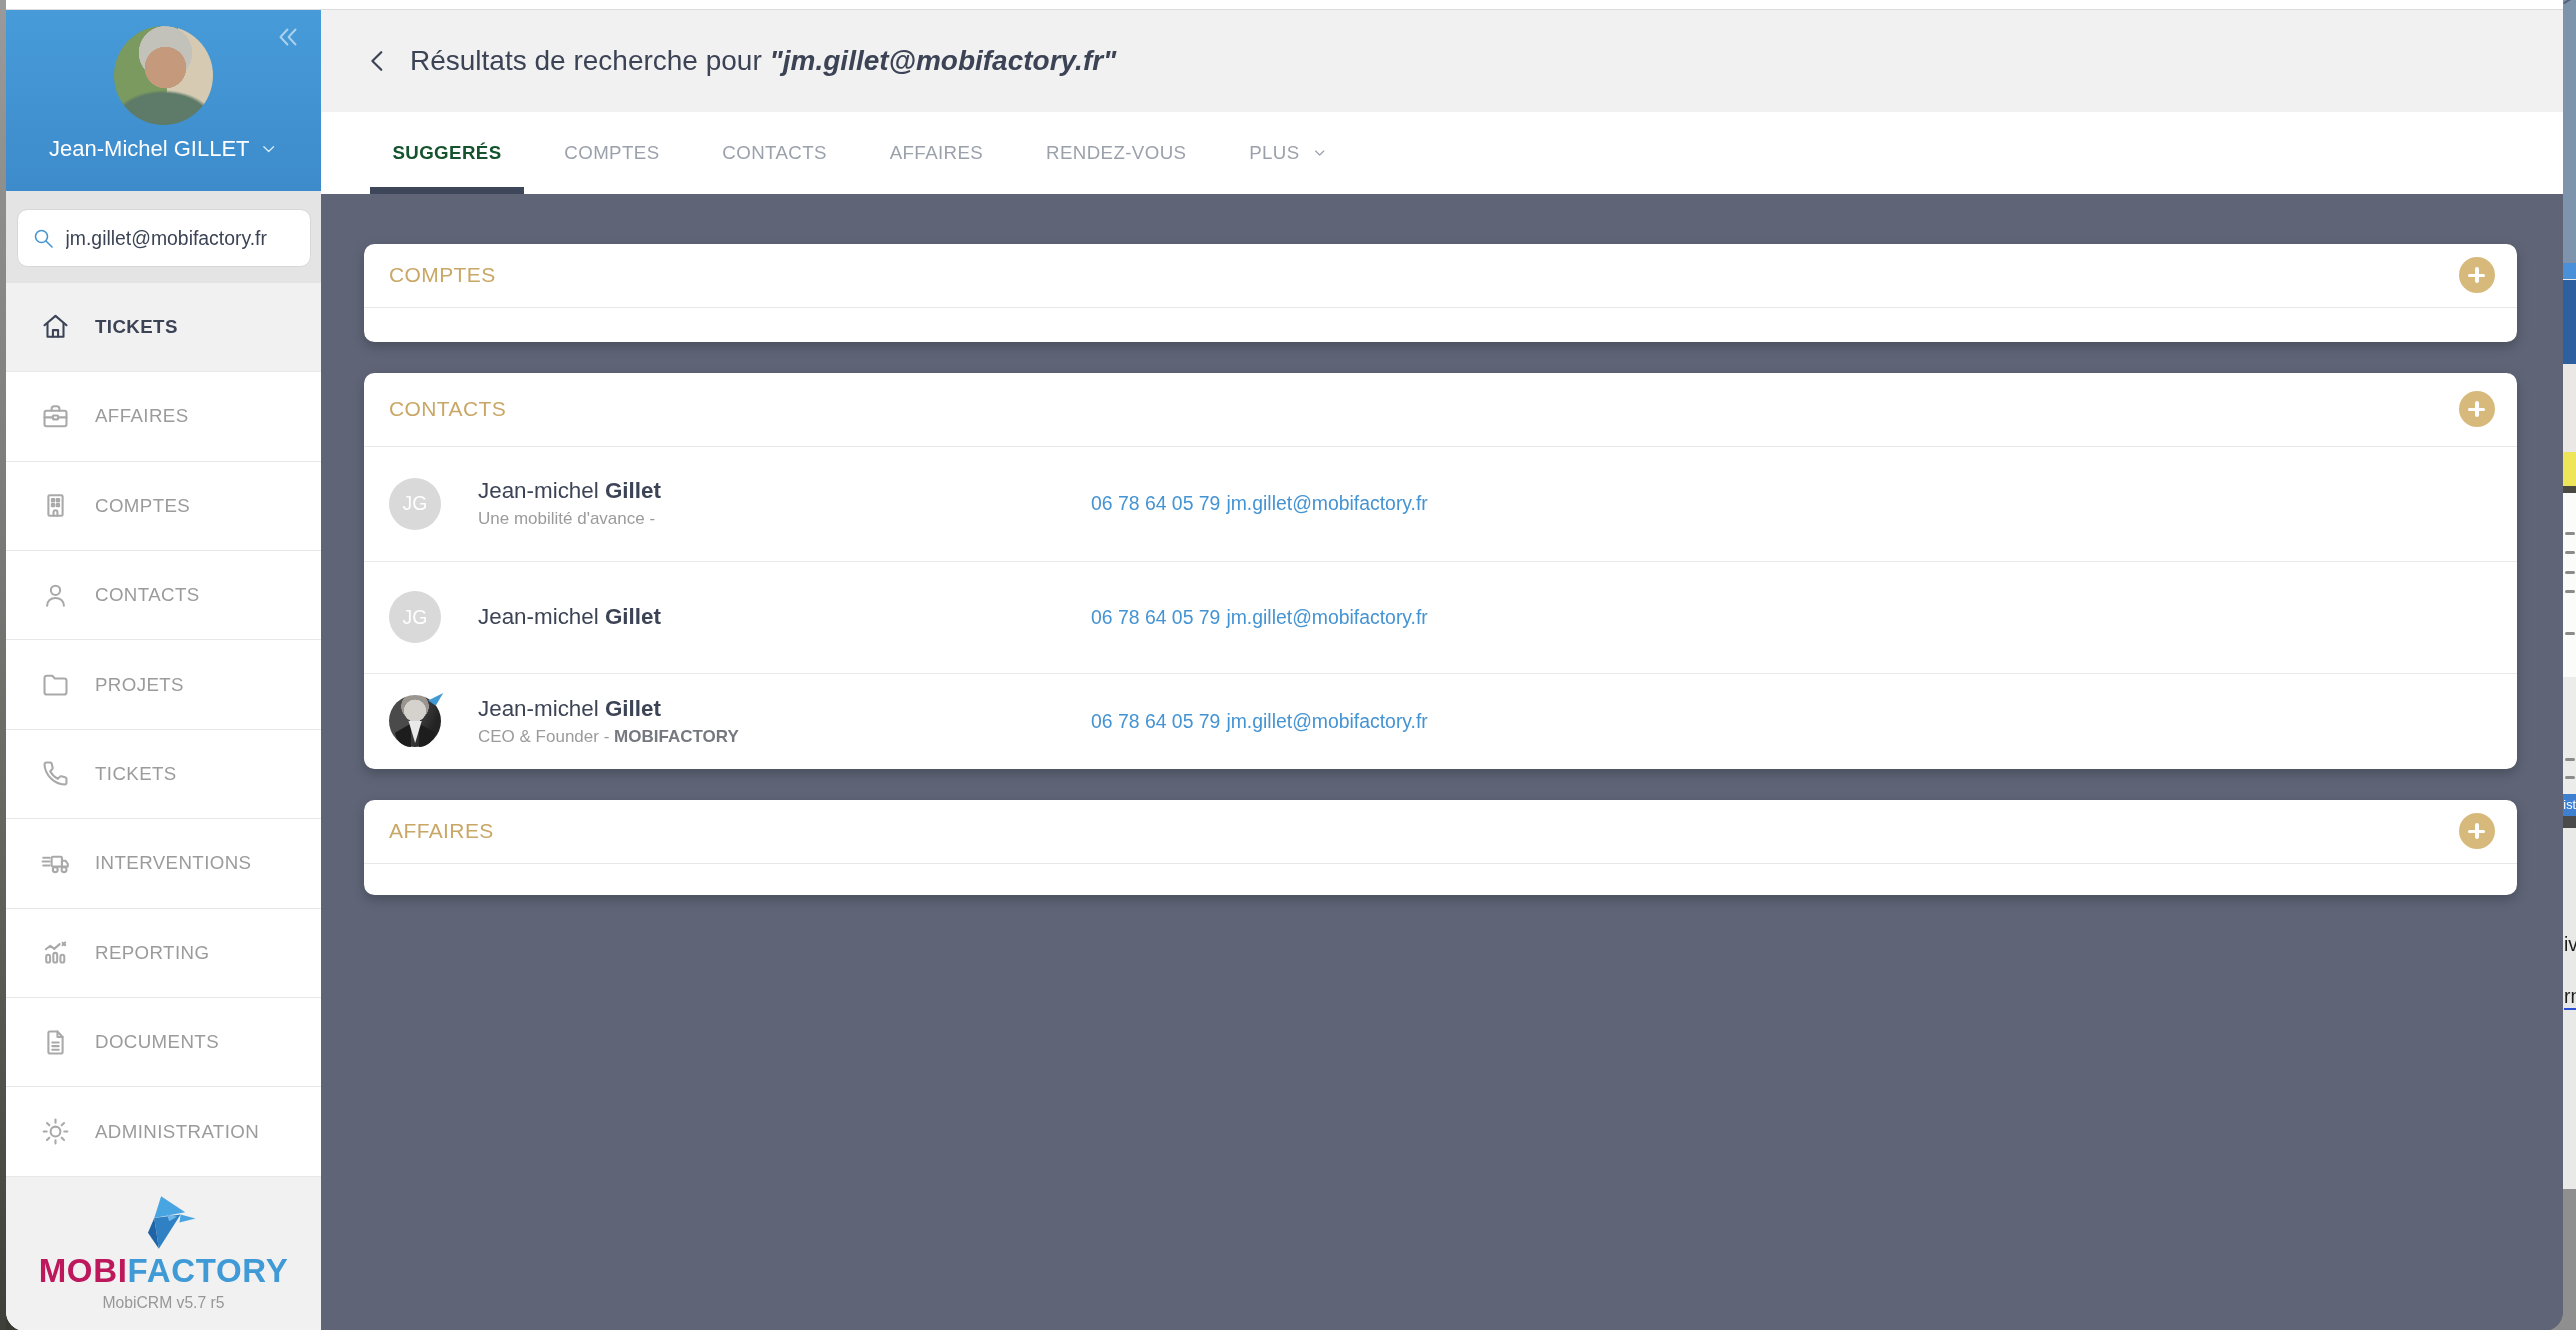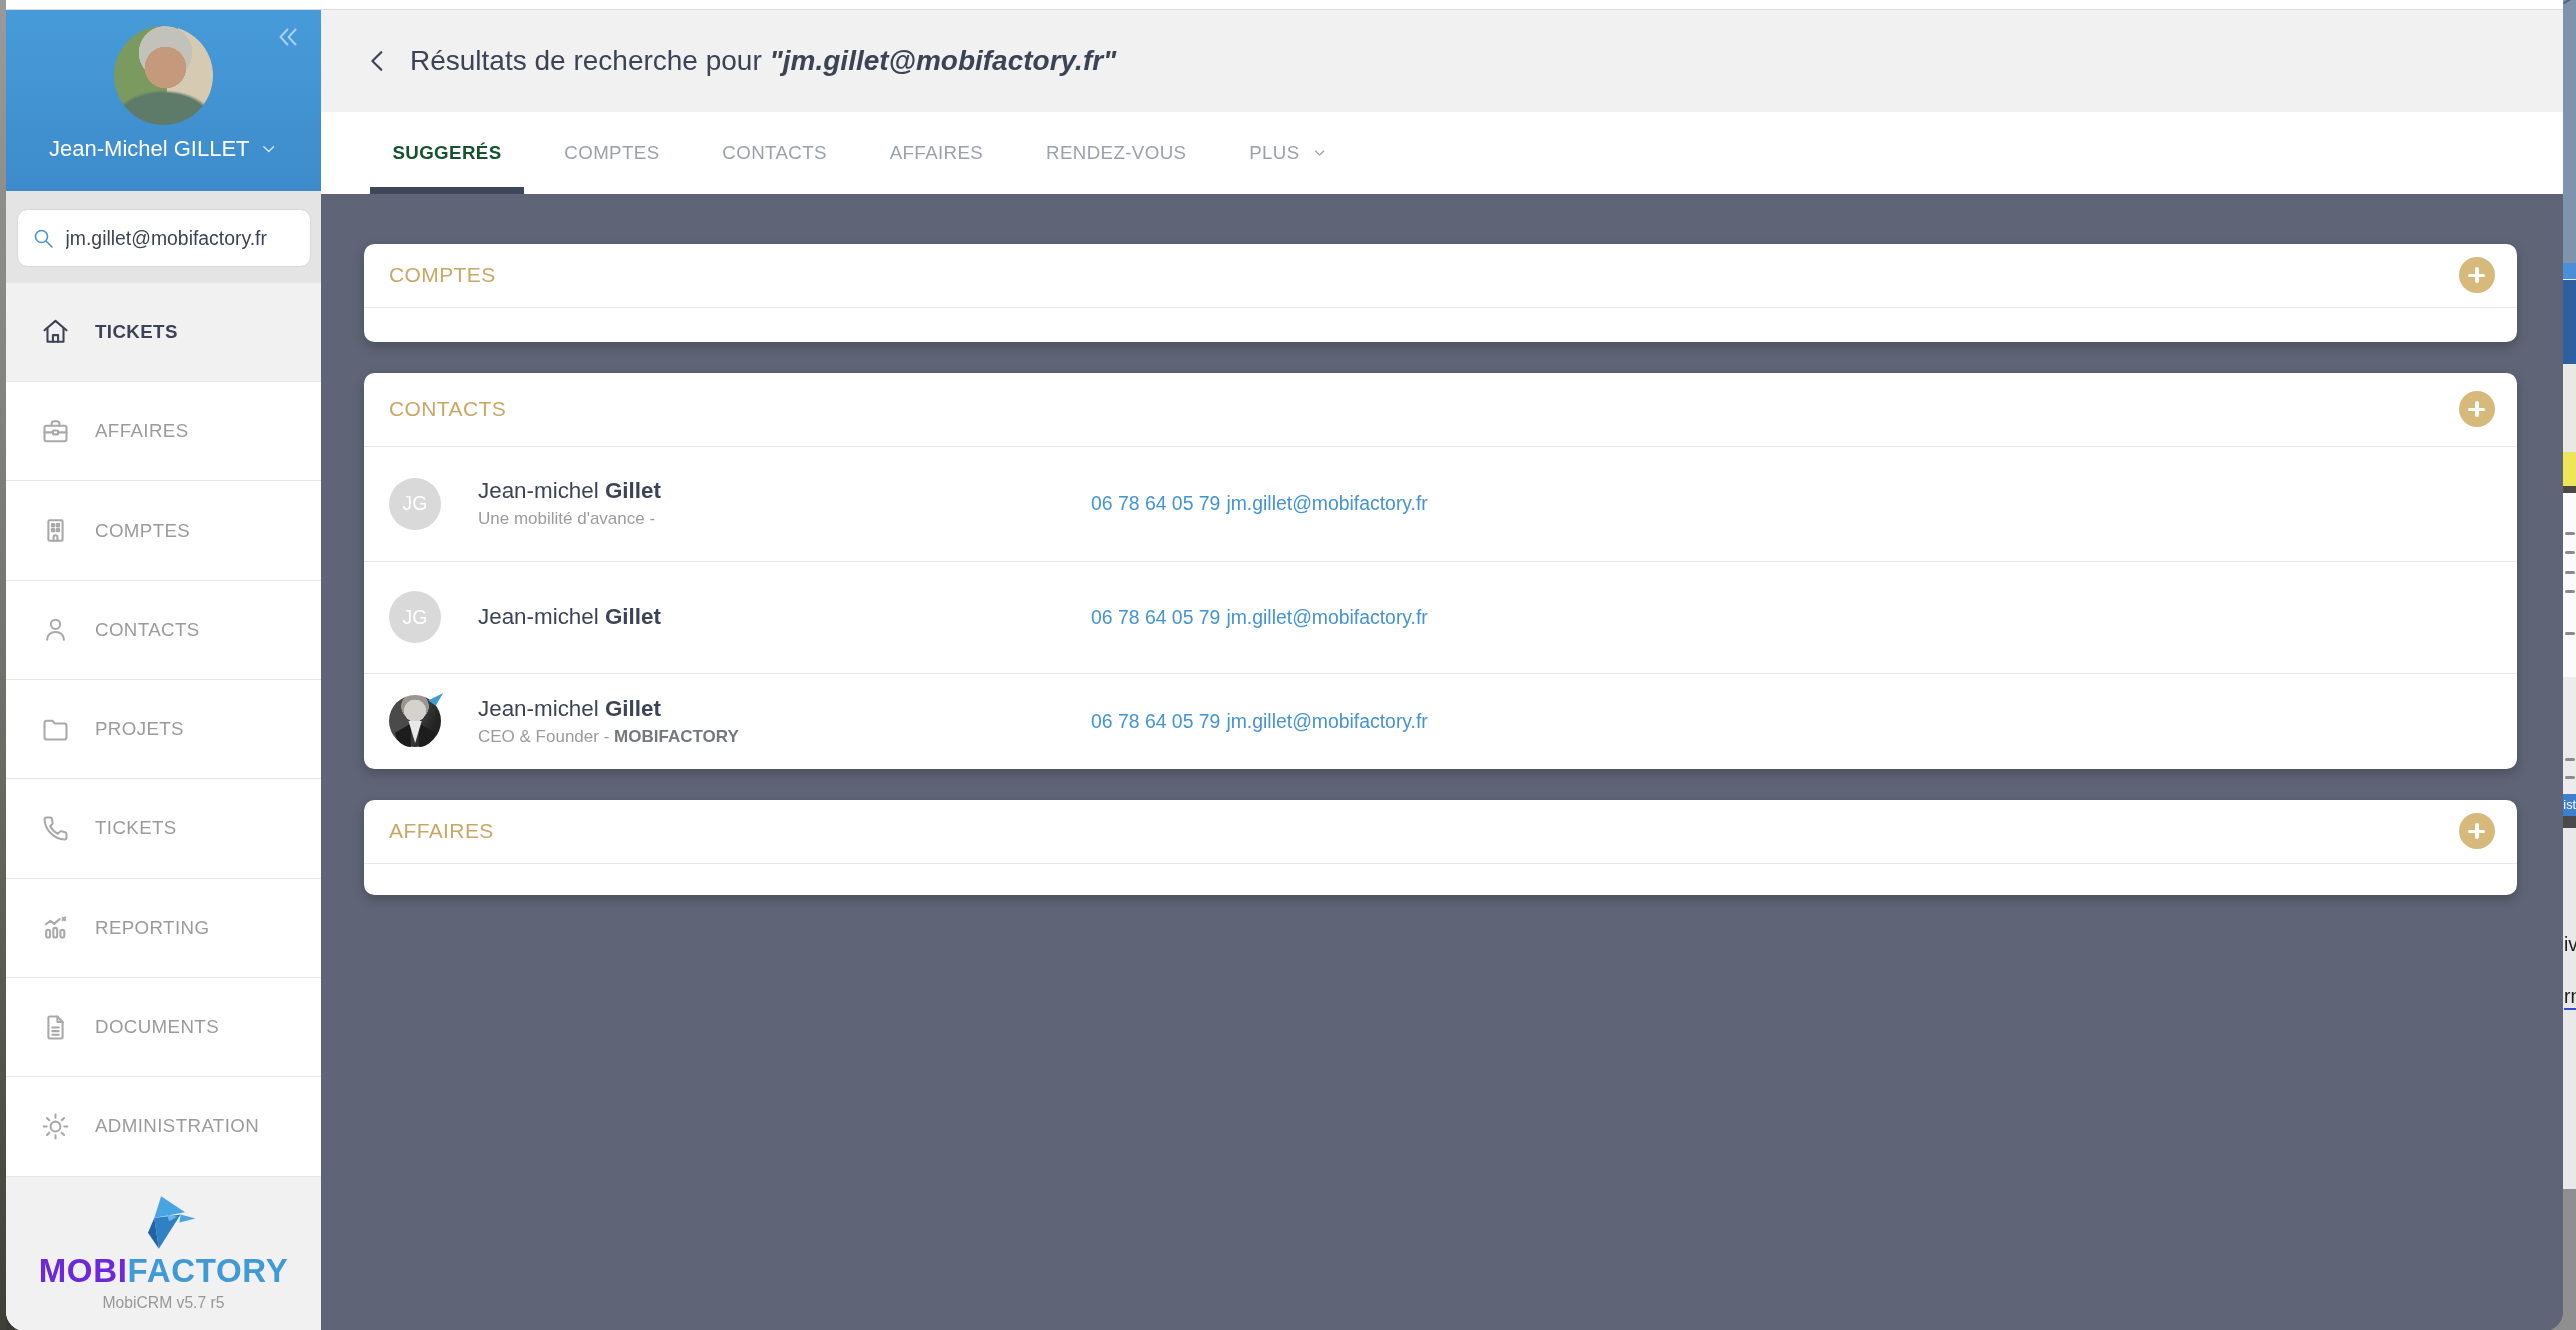--- a/index.html
+++ b/index.html
@@ -61,21 +61,21 @@
   .nav-item { flex:1; display:flex; align-items:center; padding-left:34px; gap:24px; border-bottom:0.7px solid #e7e7e7; background:#fff; color:#9b9b9b; cursor:pointer; }
   .nav-item svg { width:31px; height:31px; color:#a9a9a9; flex:none; }
   .nav-item span { font-size:18.7px; letter-spacing:0.4px; }
   .nav-item.active { background:#f1f1f1; color:#3b4355; }
   .nav-item.active svg { color:#3b4355; }
   .nav-item.active span { font-weight:700; }
 
   .brand { height:154px; flex:none; background:#f1f1f1; display:flex; flex-direction:column; align-items:center; justify-content:center; }
   .brand svg { width:90px; height:63px; }
   .brand-word { font-size:33px; font-weight:800; letter-spacing:0.7px; line-height:1; margin-top:-4.5px; }
-  .brand-word .dark { color:#6d28d9; }
+  .brand-word .dark { color:#be185d; }
   .brand-word .blue { color:#3f9ad6; }
   .brand-version { margin-top:7.5px; font-size:15.7px; color:#979797; }
 
   
   #main { position:absolute; left:315px; top:9.7px; right:0; bottom:0; }
   .page-header { height:102px; background:#f1f1f1; display:flex; align-items:center; padding-left:43px; gap:18px; }
   .back-btn { width:28px; height:28px; color:#3b4355; cursor:pointer; flex:none; }
   .back-btn svg { width:28px; height:28px; }
   .page-title { font-size:28px; color:#3b4355; }
   .page-title .query { font-weight:700; font-style:italic; }
@@ -228,20 +228,30 @@
           <span>PROJETS</span>
         </div>
         <div class="nav-item">
           <svg class="icon" viewBox="0 0 24 24">
               <path d="M7.8 3.5H5A1.5 1.5 0 0 0 3.5 5c.3 8 7.5 15.2 15.5 15.5a1.5 1.5 0 0 0 1.5-1.5v-2.8a1.3 1.3 0 0 0-1-1.3l-3-.7a1.3 1.3 0 0 0-1.2.4l-1.5 1.5a13.6 13.6 0 0 1-5.9-5.9l1.5-1.5a1.3 1.3 0 0 0 .4-1.2l-.7-3a1.3 1.3 0 0 0-1.3-1z"></path>
             </svg>
           <span>TICKETS</span>
         </div>
         <div class="nav-item">
           <svg class="icon" viewBox="0 0 24 24">
+              <path d="M2.5 7.5h5M2 10.5h5.5M2.5 13.5h5"></path>
+              <rect x="9" y="6.8" width="8" height="7.6" rx="1"></rect>
+              <path d="M17 9.8h2.7l1.8 2.4v2.2H17z"></path>
+              <circle cx="11.8" cy="16.8" r="1.9"></circle>
+              <circle cx="18.6" cy="16.8" r="1.9"></circle>
+            </svg>
+          <span>INTERVENTIONS</span>
+        </div>
+        <div class="nav-item">
+          <svg class="icon" viewBox="0 0 24 24">
               <path d="M4.5 9.5 8 6.8l3 2.4 4.2-3.7"></path>
               <path d="M17.5 4.5 19.5 6.3M19.5 4.2l-2 2.1"></path>
               <rect x="4.8" y="13.8" width="3" height="6" rx="1.5"></rect>
               <rect x="10.3" y="12.3" width="3" height="7.5" rx="1.5"></rect>
               <rect x="15.8" y="13.8" width="3" height="6" rx="1.5"></rect>
             </svg>
           <span>REPORTING</span>
         </div>
         <div class="nav-item">
           <svg class="icon" viewBox="0 0 24 24">

